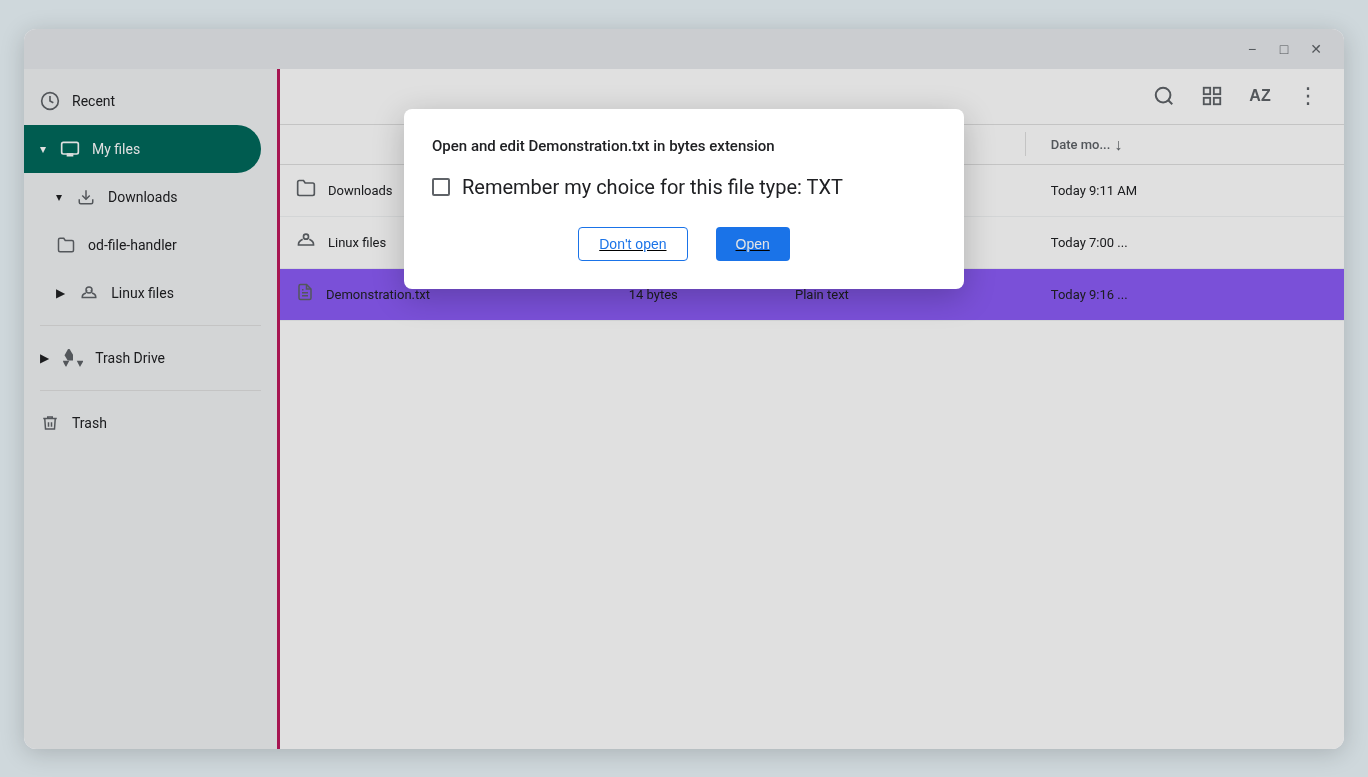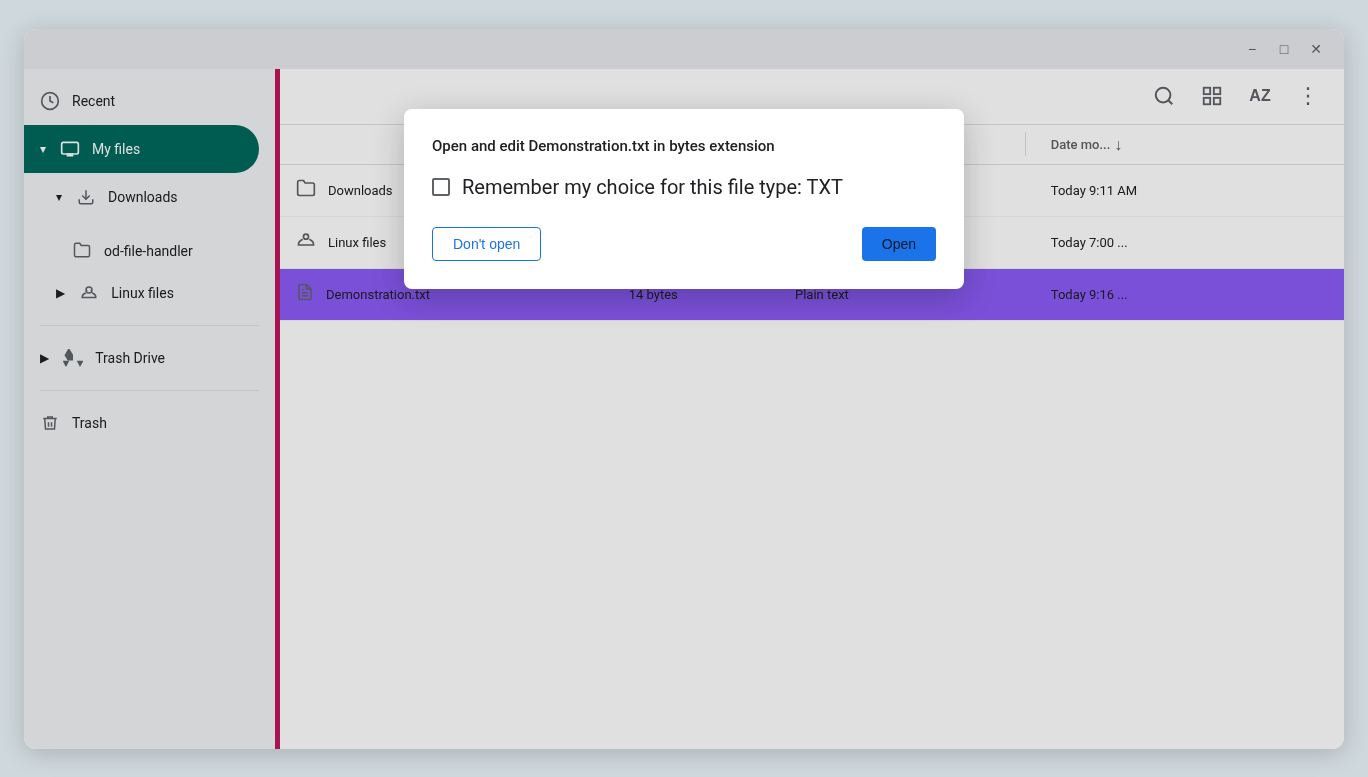--- a/index.html
+++ b/index.html
@@ -52,42 +52,42 @@
       overflow: hidden;
     }
     
     .sidebar {
       width: 256px;
       background: #f1f3f4;
       display: flex;
       flex-direction: column;
       padding: 8px 0;
       flex-shrink: 0;
-      border-right: 5px solid #be185d;
+      border-right: 3px solid #be185d;
     }
     .sidebar-item {
       display: flex;
       align-items: center;
       padding: 10px 16px;
       cursor: pointer;
       font-size: 14px;
       color: #202124;
       gap: 12px;
       border-radius: 0;
       height: 48px;
     }
     .sidebar-item.active {
       background: #00695c;
       color: #fff;
       border-radius: 0 24px 24px 0;
       margin-right: 16px;
     }
     .sidebar-item.active .sidebar-icon { color: #fff; }
     .sidebar-item.indented { padding-left: 32px; }
-    .sidebar-item.indented2 { padding-left: 48px; align-items: flex-end; }
+    .sidebar-item.indented2 { padding-left: 32px; }
     .sidebar-icon {
       font-size: 18px;
       color: #5f6368;
       display: flex;
       align-items: center;
       justify-content: center;
       width: 20px;
     }
     .sidebar-item.active .sidebar-icon { color: #fff; }
     .chevron {
@@ -209,38 +209,39 @@
       justify-content: center;
       cursor: pointer;
       background: #fff;
     }
     .dialog-checkbox-label {
       font-size: 20px;
       color: #202124;
     }
     .dialog-actions {
       display: flex;
-      justify-content: space-between;
+      justify-content: center;
       gap: 28px;
+      text-decoration: underline;
     }
     .btn-dont-open {
       padding: 8px 20px;
       border: 1px solid #1a73e8;
       border-radius: 4px;
       color: #1a73e8;
       background: #fff;
       font-size: 14px;
       font-weight: 500;
       cursor: pointer;
     }
     .btn-open {
       padding: 8px 20px;
       border: none;
       border-radius: 4px;
-      color: #0f172a;
+      color: #e5e5e5;
       background: #1a73e8;
       font-size: 14px;
       font-weight: 500;
       cursor: pointer;
     }
   </style>
 </head>
 <body>
 
 <div class="window">

